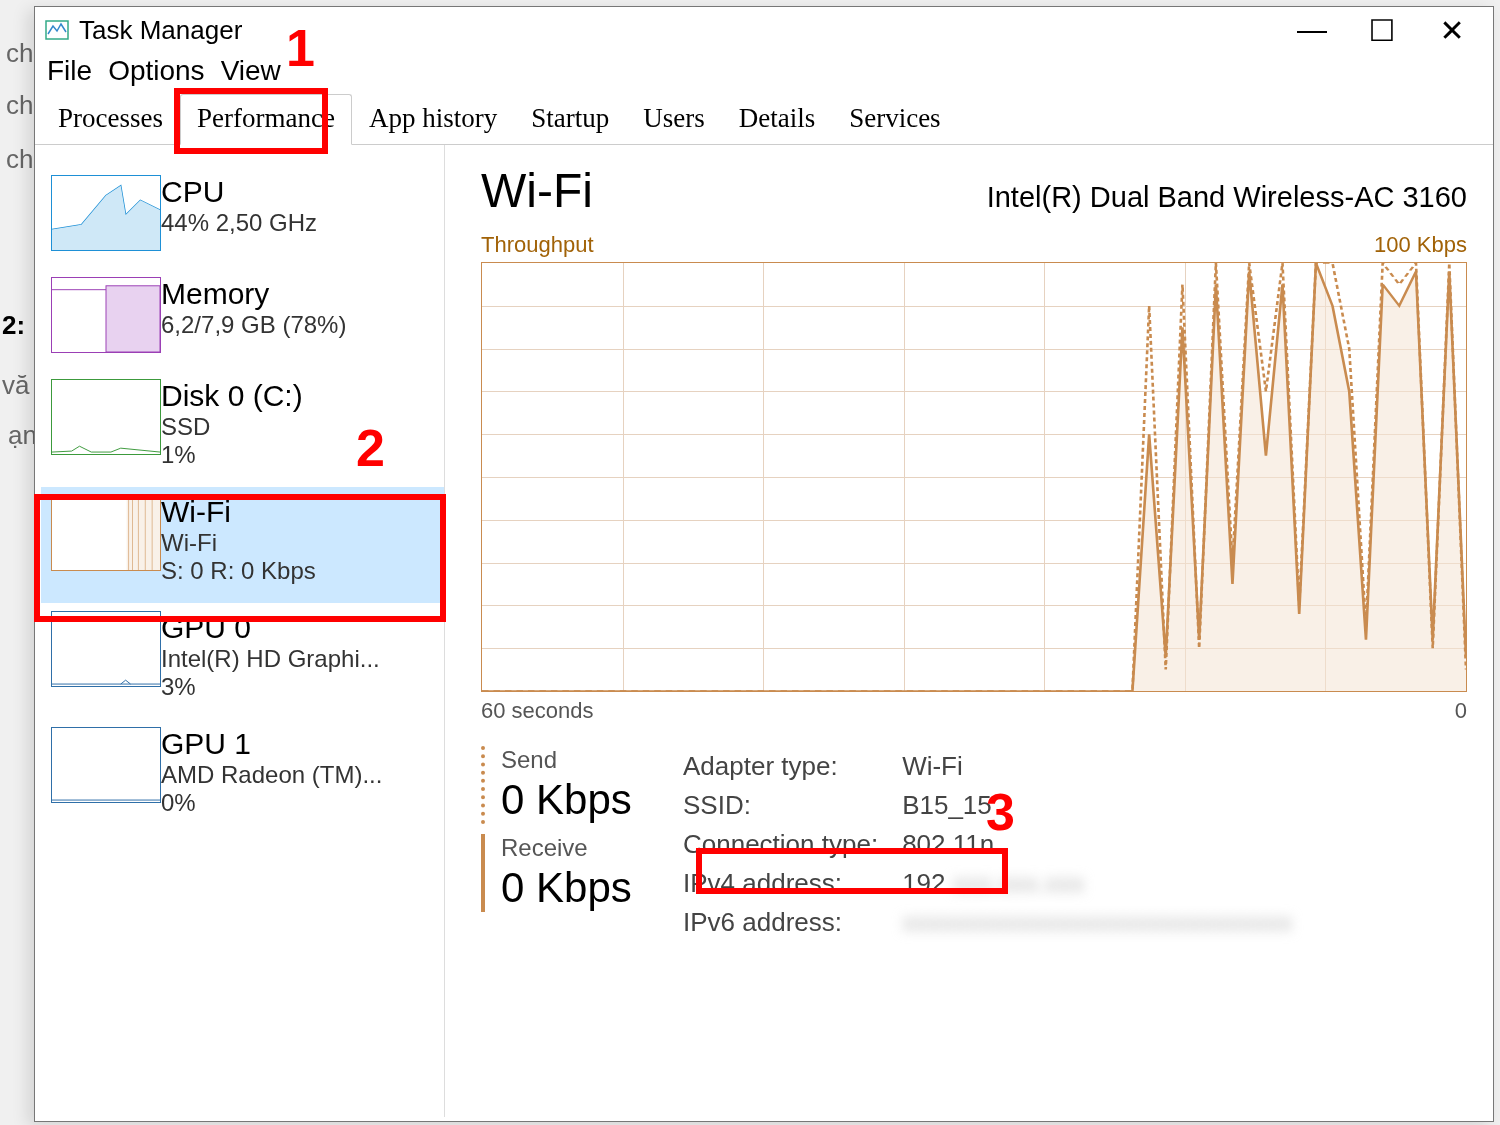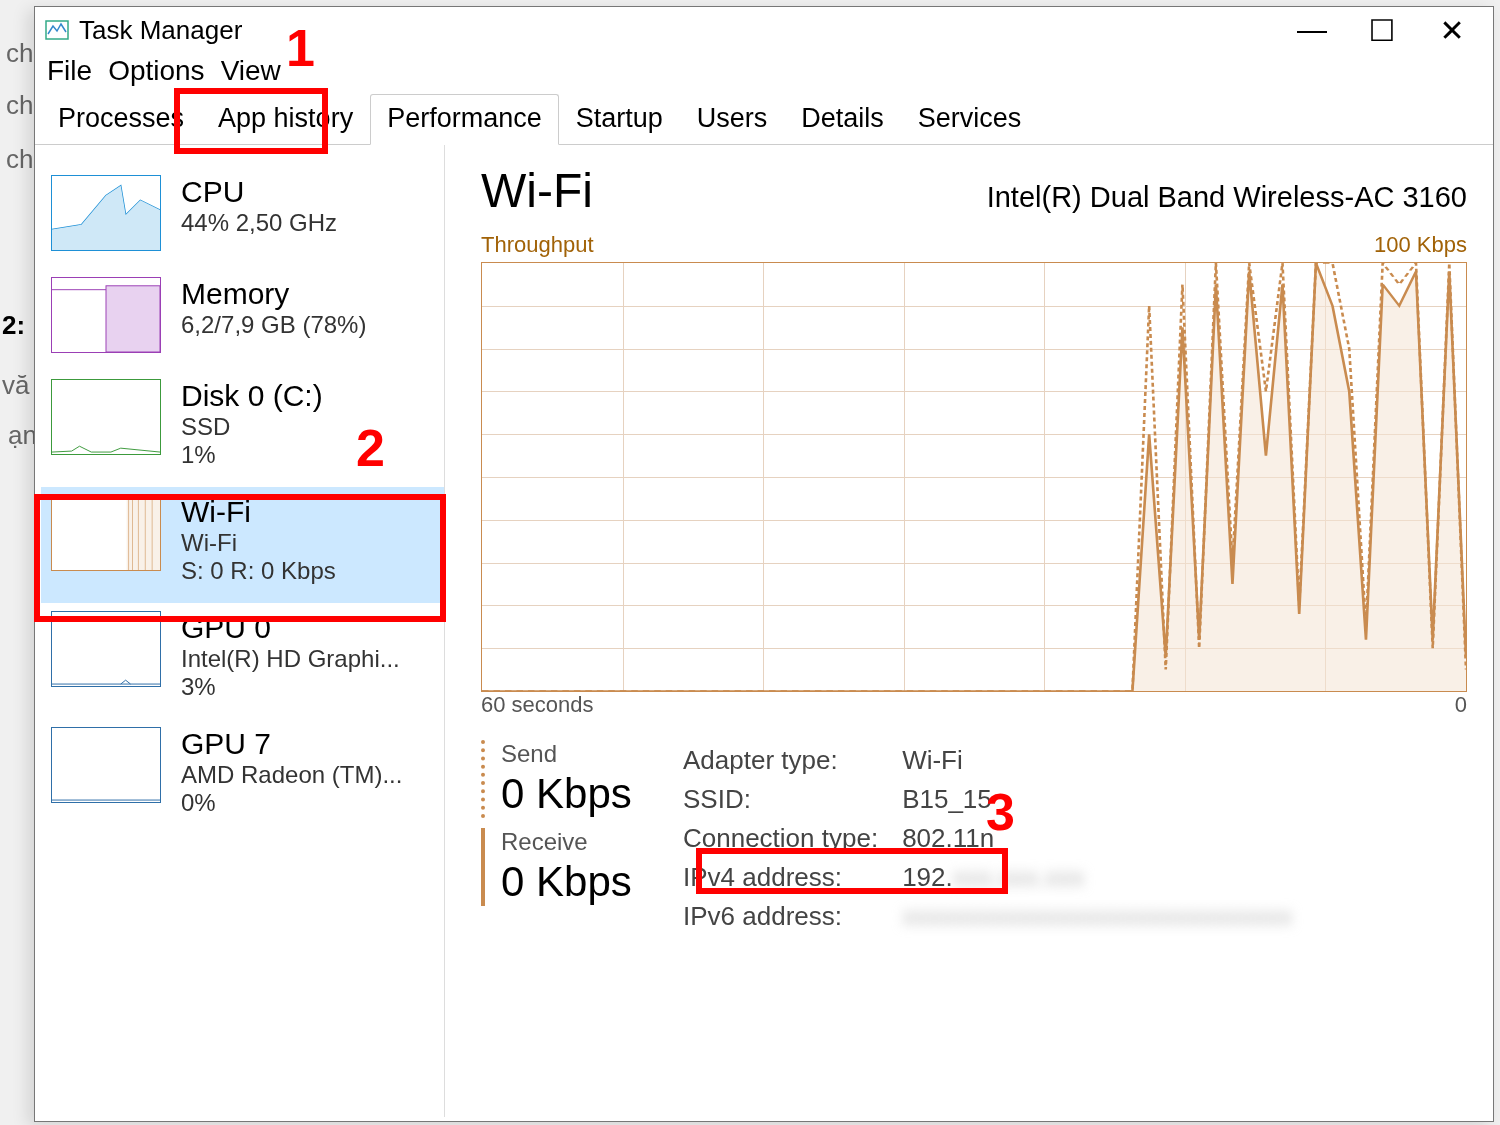--- a/index.html
+++ b/index.html
@@ -53,20 +53,21 @@
     display: flex;
     gap: 16px;
     padding: 2px 12px 6px;
     font-size: 28px;
   }
   .tabs {
     display: flex;
     border-bottom: 1px solid #ccc;
     font-size: 27px;
     padding-left: 6px;
+    font-family: Liberation Serif, serif;
   }
   .tab {
     padding: 8px 16px 10px;
     border: 1px solid transparent;
     position: relative;
     top: 1px;
   }
   .tab.active {
     border-color: #ccc;
     border-bottom-color: #fff;
@@ -79,21 +80,20 @@
   }
   .sidebar {
     width: 410px;
     padding: 22px 0 0 6px;
     border-right: 1px solid #ddd;
   }
   .side-item {
     display: flex;
     align-items: flex-start;
     padding: 8px 10px 18px 10px;
-    gap: 20px;
     position: relative;
   }
   .side-item.selected {
     background: #cce8ff;
   }
   .thumb {
     width: 110px; height: 76px;
     border: 1px solid;
     position: relative;
     flex-shrink: 0;
@@ -124,21 +124,21 @@
     border: 1px solid #c98b4f;
     margin-top: 4px;
     position: relative;
     background: #fff;
   }
   .chart-grid-v, .chart-grid-h { position: absolute; background: #e6d2c0; }
   .chart-grid-v { top:0; bottom:0; width:1px; }
   .chart-grid-h { left:0; right:0; height:1px; }
   .chart-bottom-labels {
     display: flex; justify-content: space-between;
-    font-size: 22px; color: #555; 
+    font-size: 22px; color: #555; margin-top: 6px;
   }
   .stats-row {
     display: flex;
     margin-top: 22px;
   }
   .sr-col { }
   .sr-label { font-size: 24px; color: #555; }
   .sr-value { font-size: 42px; font-weight: 300; margin-top: 2px; }
   .dotted-left {
     border-left: 4px dotted #c98b4f;
@@ -202,22 +202,22 @@
   </div>
 
   <div class="menubar">
     <span>File</span>
     <span>Options</span>
     <span>View</span>
   </div>
 
   <div class="tabs">
     <div class="tab">Processes</div>
+    <div class="tab active">Performance</div>
     <div class="tab">App history</div>
-    <div class="tab active">Performance</div>
     <div class="tab">Startup</div>
     <div class="tab">Users</div>
     <div class="tab">Details</div>
     <div class="tab">Services</div>
   </div>
 
   <div class="content">
 
     <div class="sidebar">
 
@@ -292,21 +292,21 @@
         </div>
       </div>
 
       <div class="side-item">
         <div class="thumb" style="border-color:#2f6fa8">
           <svg width="100%" height="100%" viewBox="0 0 110 76" preserveAspectRatio="none">
               <line x1="0" y1="74" x2="110" y2="74" stroke="#2f6fa8"></line>
             </svg>
         </div>
         <div class="side-text">
-          <div class="side-title">GPU 7</div>
+          <div class="side-title">GPU 1</div>
           <div class="side-sub" style="white-space:pre-line">AMD Radeon (TM)...
 0%</div>
         </div>
       </div>
 
     </div>
 
     <div class="main">
       <div class="main-head">
         <div class="main-title">Wi-Fi</div>

